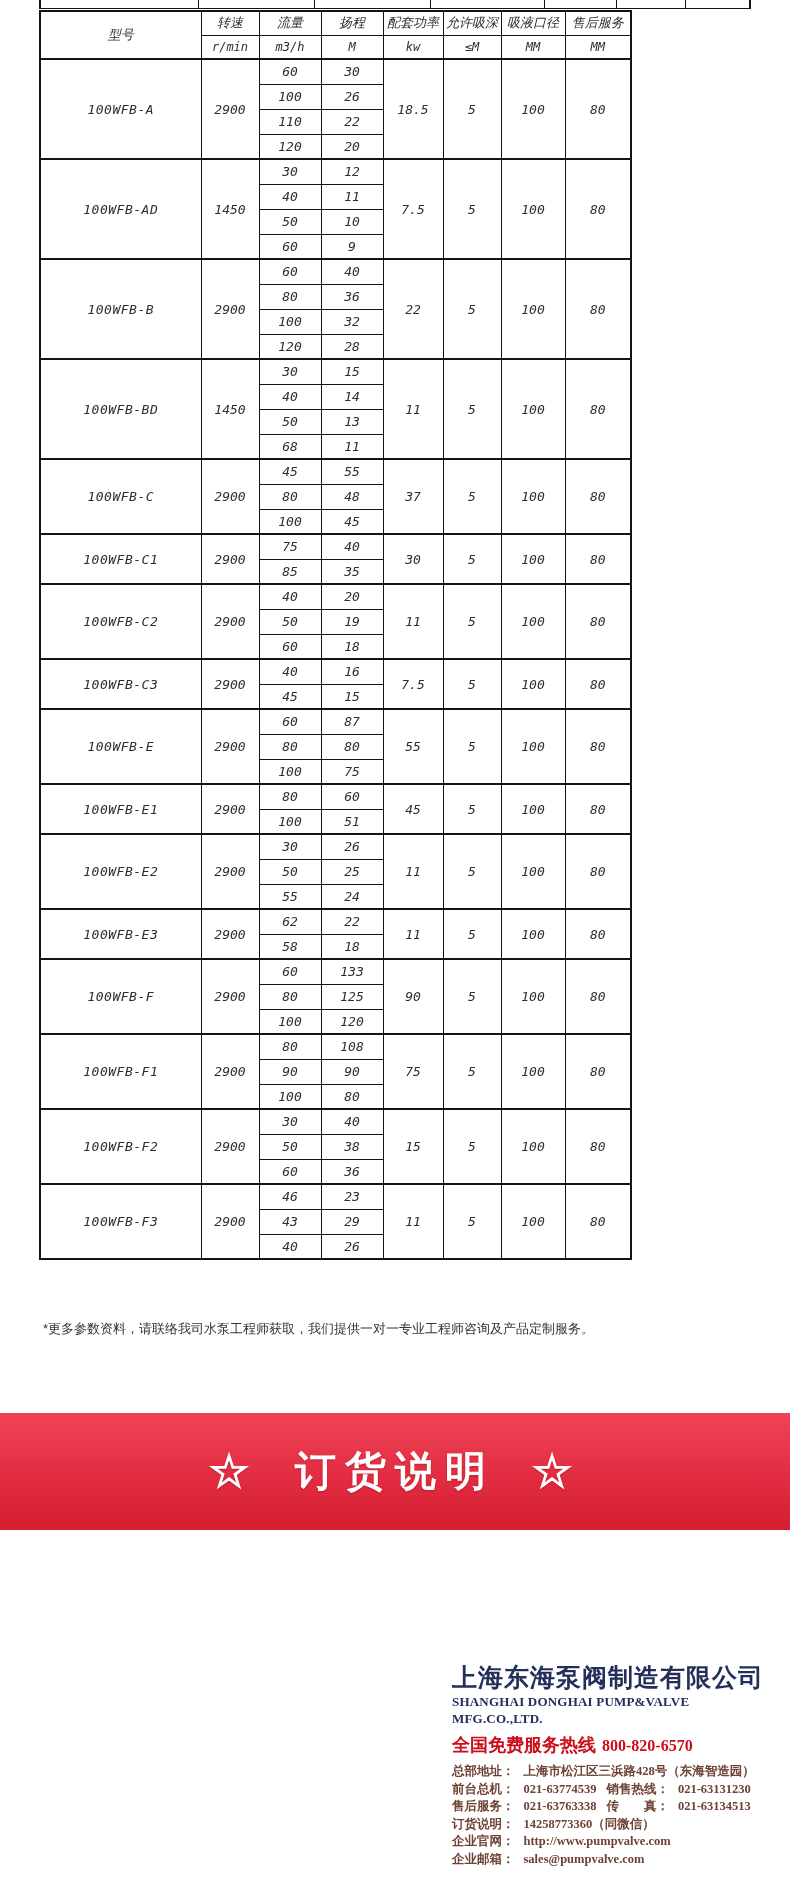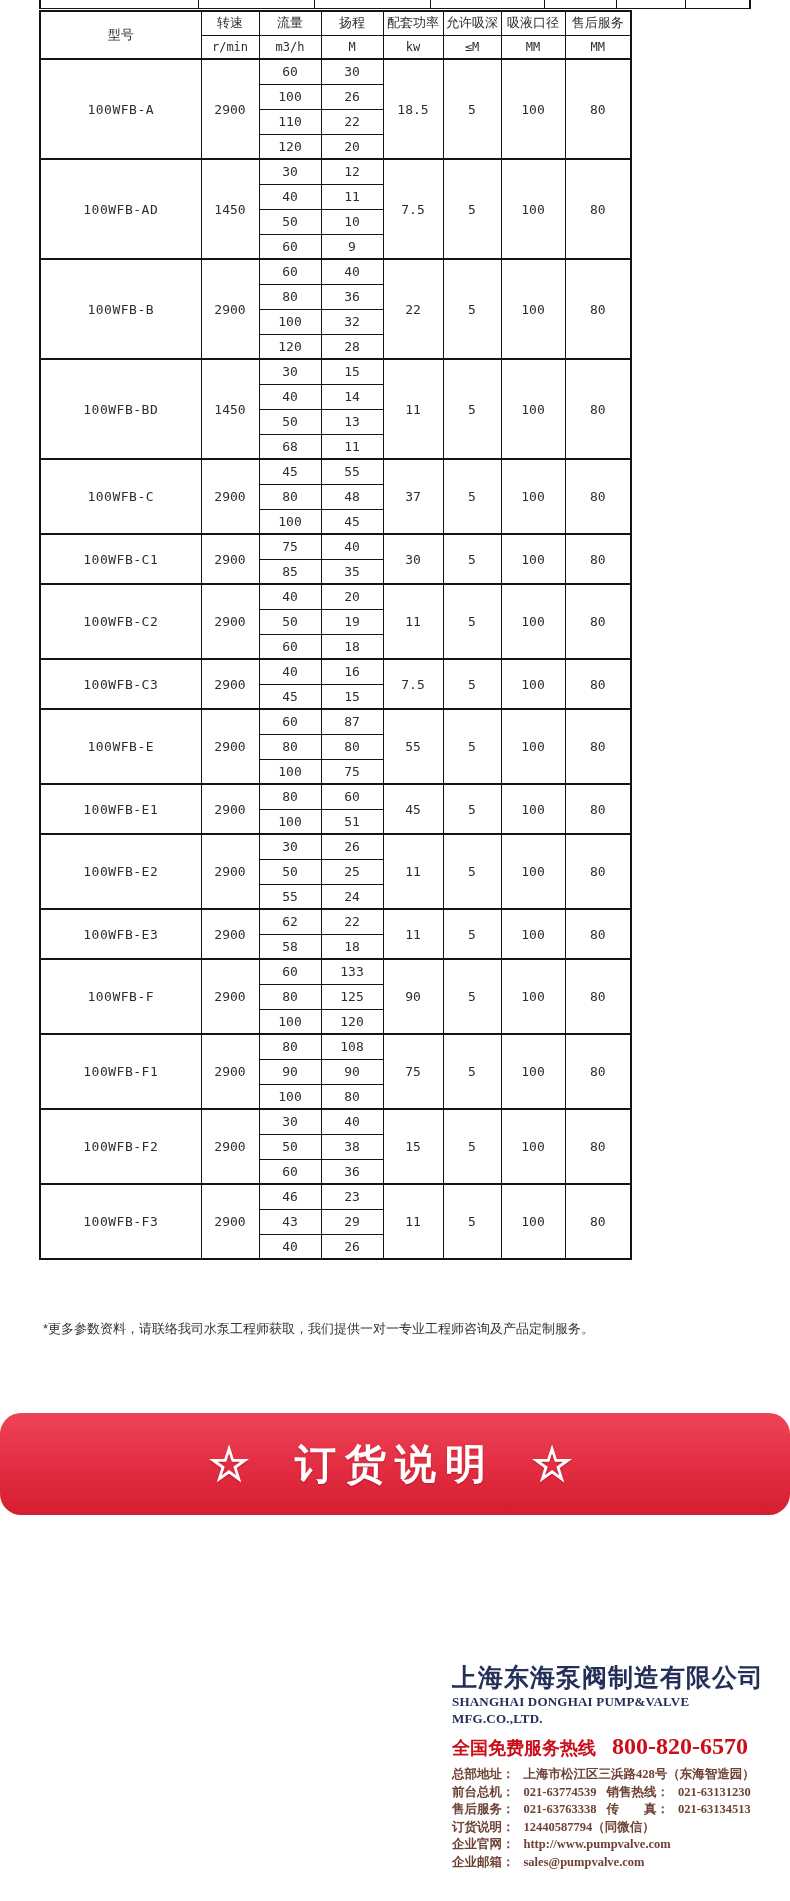--- a/index.html
+++ b/index.html
@@ -14,36 +14,36 @@
         font-family:"Liberation Sans",sans-serif;}
 
   
   .top-fragment{position:absolute;left:39px;top:0;width:712px;height:9px;
     border-left:2px solid var(--table_border);border-right:2px solid var(--table_border);
     border-bottom:1px solid var(--table_border);}
   .top-fragment span{position:absolute;top:0;width:1px;height:8px;background:var(--table_border);}
 
   
   table.spec{position:absolute;left:39px;top:10px;border-collapse:collapse;table-layout:fixed;
-    border:2px solid var(--table_border);}
+    border:2px solid var(--table_border);font-style:italic;}
   table.spec th,table.spec td{border:1px solid var(--table_border);text-align:center;vertical-align:middle;
     color:var(--table_text);font-weight:normal;padding:0 2px;}
   table.spec thead th{height:24px;font-size:13px;font-family:"Liberation Sans",sans-serif;}
   table.spec thead th.unit{font-family:"DejaVu Sans Mono",monospace;font-size:12px;}
   table.spec tbody td{height:25px;font-size:13px;font-family:"DejaVu Sans Mono",monospace;}
   table.spec tbody tr.group-start td{border-top:2px solid var(--table_border);}
   table.spec td.model-cell{font-size:13px;letter-spacing:.5px;}
 
   
   .footnote{position:absolute;left:43px;top:1320px;width:720px;font-size:13px;color:#333;}
 
   
-  .banner{position:absolute;left:0;top:1413px;width:790px;height:102px;
+  .banner{position:absolute;left:0;top:1413px;width:790px;height:117px;
     background:linear-gradient(180deg,var(--banner_red_top) 0%,#e22c41 55%,var(--banner_red_bottom) 100%);
-    display:flex;align-items:center;justify-content:center;border-radius:21px;}
+    display:flex;align-items:center;justify-content:center;}
   .banner-title{color:#fff;font-size:41px;font-weight:bold;letter-spacing:9px;word-spacing:16px;
     text-shadow:0 1px 2px rgba(120,0,10,.35);}
 
   
   .notices{position:absolute;left:118px;top:1551px;}
   .notice-line{color:var(--notice_red);font-size:23px;font-weight:bold;line-height:40px;letter-spacing:1px;}
 
   
   .photo{position:absolute;left:18px;top:1663px;width:415px;height:184px;border:1px solid #d8d8d8;
     overflow:hidden;background:linear-gradient(180deg,#97c6e8 0%,#d5eaf6 60%);}
@@ -80,21 +80,21 @@
     background:repeating-linear-gradient(100deg,rgba(255,255,255,.07) 0 12px,transparent 12px 24px);}
   .p-gate{position:absolute;right:0;top:46%;width:9%;height:26%;
     background:repeating-linear-gradient(90deg,#878c92 0 3px,#bdc2c7 3px 7px);}
 
   .info{position:absolute;left:452px;top:1663px;width:330px;}
   .cn-name{color:var(--company_navy);font-size:25px;font-weight:bold;letter-spacing:1px;line-height:28px;}
   .en-name{color:var(--company_navy);font-size:13px;font-weight:bold;
     font-family:"Liberation Serif",serif;letter-spacing:.2px;line-height:17px;margin-top:2px;}
   .hotline{margin-top:6px;color:var(--hotline_red);font-weight:bold;white-space:nowrap;}
   .hotline .hl-label{font-size:18px;}
-  .hotline .hl-num{font-size:24px;font-family:"Liberation Serif",serif;margin-left:16px;}
+  .hotline .hl-num{font-size:16px;font-family:"Liberation Serif",serif;margin-left:6px;}
   .details{margin-top:6px;font-family:"Liberation Serif",serif;font-weight:bold;
     color:var(--detail_brown);font-size:12.5px;line-height:17.5px;}
   .detail-line{white-space:nowrap;}
   .detail-seg + .detail-seg{margin-left:10px;}
   .detail-value{margin-left:9px;}
 </style>
 </head>
 <body>
 
 <div class="page">
@@ -443,19 +443,19 @@
   <div class="info">
     <div class="cn-name">上海东海泵阀制造有限公司</div>
     <div class="en-name">SHANGHAI DONGHAI PUMP&amp;VALVE MFG.CO.,LTD.</div>
     <div class="hotline">
       <span class="hl-label">全国免费服务热线</span><span class="hl-num">800-820-6570</span>
     </div>
     <div class="details" id="details">
         <div class="detail-line"><span class="detail-seg"><span class="detail-label">总部地址：</span><span class="detail-value">上海市松江区三浜路428号（东海智造园）</span></span></div>
         <div class="detail-line"><span class="detail-seg"><span class="detail-label">前台总机：</span><span class="detail-value">021-63774539</span></span><span class="detail-seg"><span class="detail-label">销售热线：</span><span class="detail-value">021-63131230</span></span></div>
         <div class="detail-line"><span class="detail-seg"><span class="detail-label">售后服务：</span><span class="detail-value">021-63763338</span></span><span class="detail-seg"><span class="detail-label">传　　真：</span><span class="detail-value">021-63134513</span></span></div>
-        <div class="detail-line"><span class="detail-seg"><span class="detail-label">订货说明：</span><span class="detail-value">12440587794（同微信）</span></span></div>
+        <div class="detail-line"><span class="detail-seg"><span class="detail-label">订货说明：</span><span class="detail-value">14258773360（同微信）</span></span></div>
         <div class="detail-line"><span class="detail-seg"><span class="detail-label">企业官网：</span><span class="detail-value">http://www.pumpvalve.com</span></span></div>
         <div class="detail-line"><span class="detail-seg"><span class="detail-label">企业邮箱：</span><span class="detail-value">sales@pumpvalve.com</span></span></div>
       </div>
   </div>
 
 </div>
 
 </body></html>

